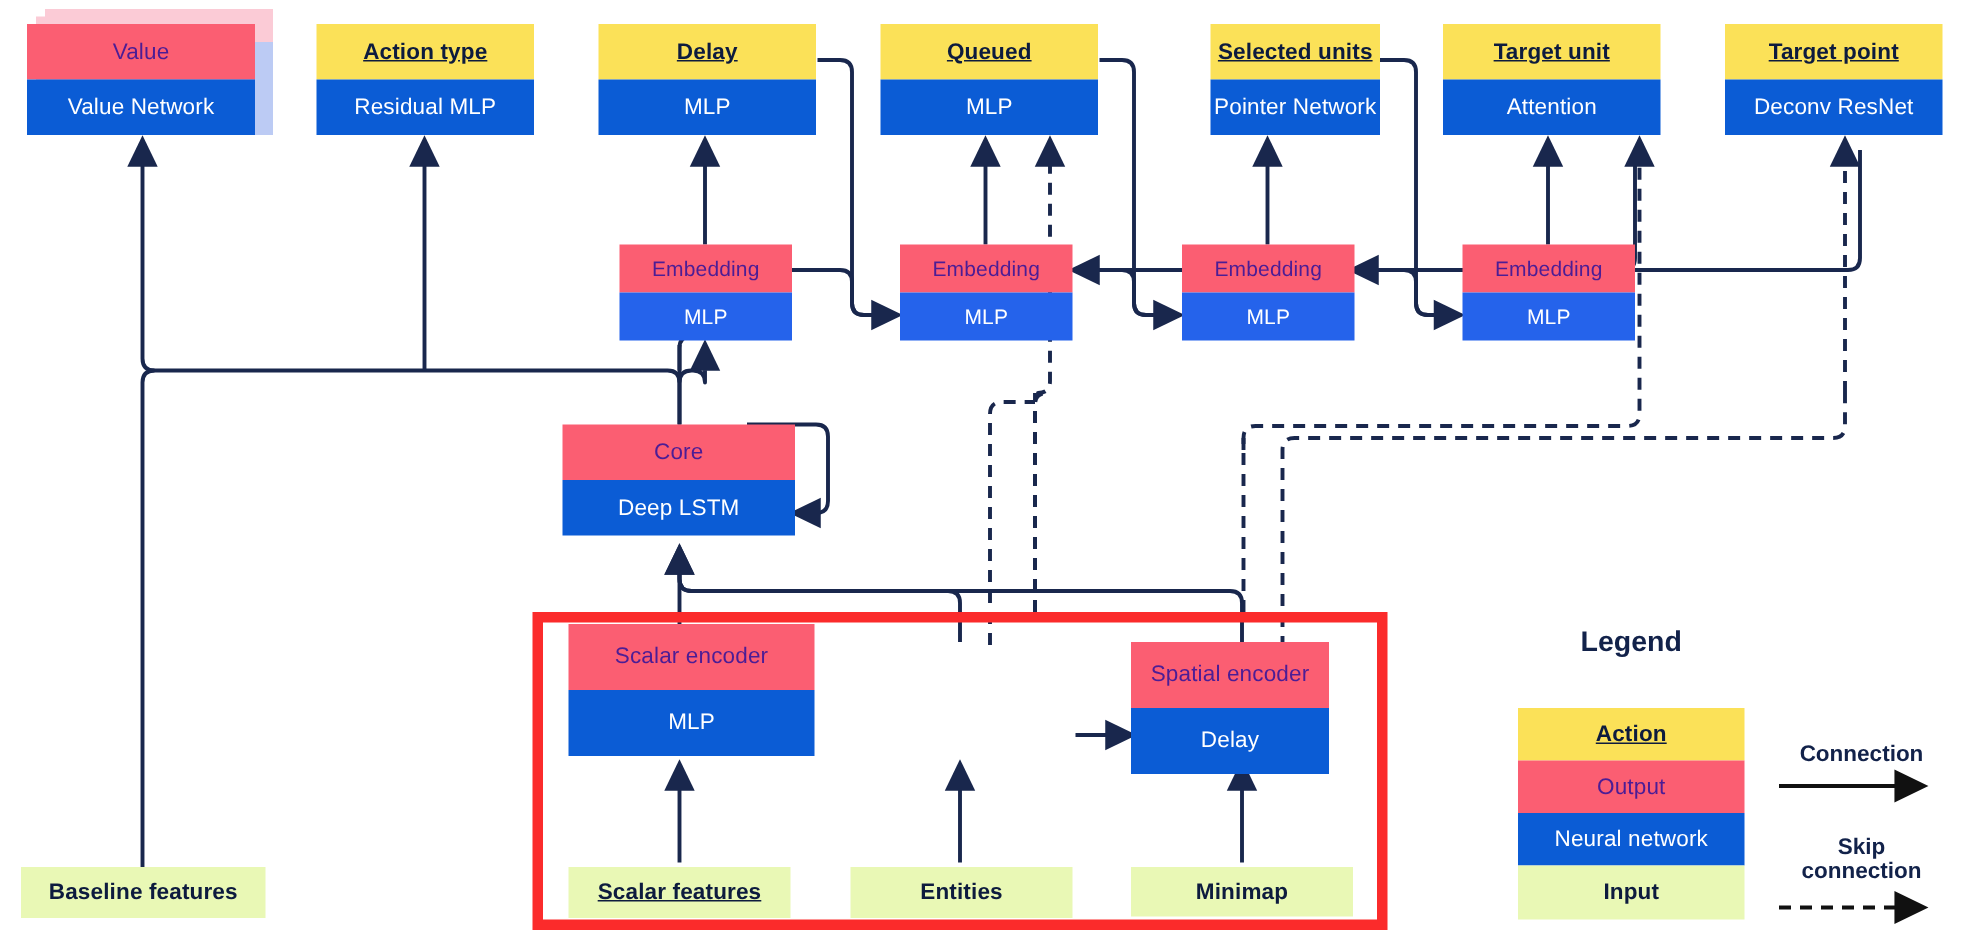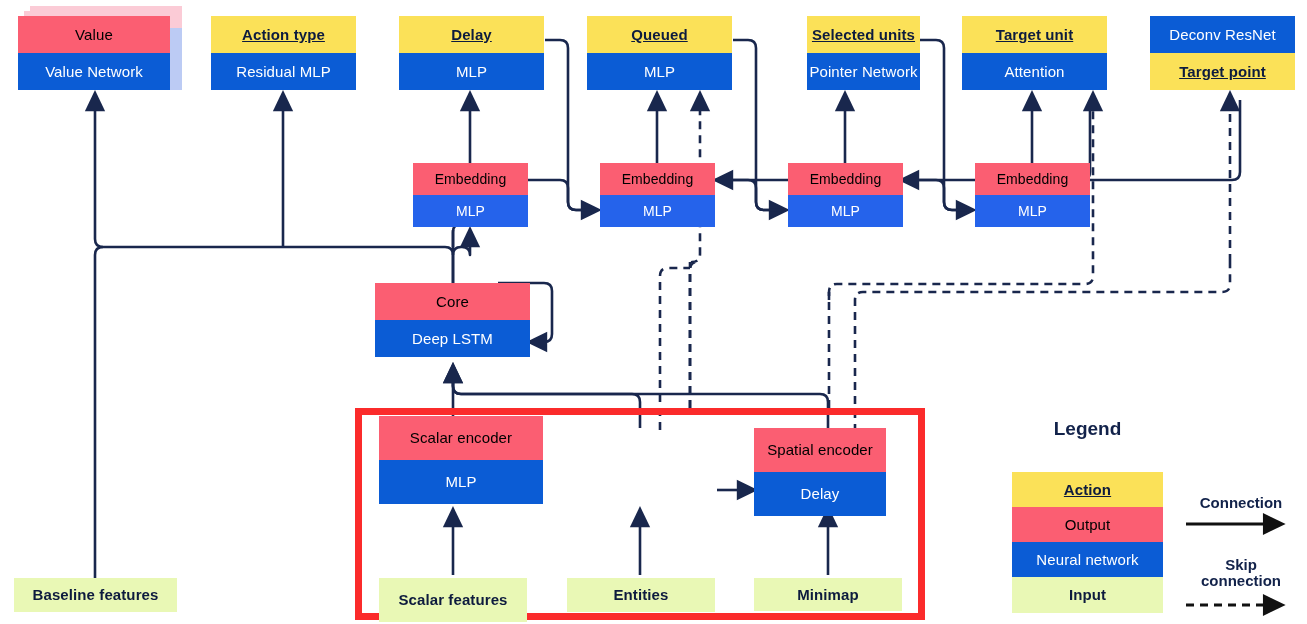--- a/index.html
+++ b/index.html
@@ -4,21 +4,21 @@
 <style>
   html,body{margin:0;padding:0;background:#ffffff;}
   body{font-family:"Liberation Sans","DejaVu Sans",sans-serif;}
   #canvas{position:relative;width:1307px;height:624px;background:#fff;overflow:hidden;}
   svg.wires{position:absolute;left:0;top:0;width:1307px;height:624px;pointer-events:none;}
 
   .node{position:absolute;box-sizing:border-box;}
   .band{box-sizing:border-box;display:flex;align-items:center;justify-content:center;
         text-align:center;line-height:1.05;white-space:nowrap;letter-spacing:.1px;}
   .band.action{background:#FBE158;color:#0d1b3e;font-weight:700;font-size:15px;text-decoration:underline;}
-  .band.output{background:#FB5E72;color:#000000;font-weight:500;font-size:15px;}
+  .band.output{background:#FB5E72;color:#4c1d95;font-weight:500;font-size:15px;}
   .band.nn    {background:#0B5CD5;color:#ffffff;font-weight:500;font-size:15px;}
   .band.nn2   {background:#2563EB;color:#ffffff;font-weight:500;font-size:15px;}
   .band.input {background:#E9F8B5;color:#0d1b3e;font-weight:700;font-size:15px;}
   .band.small {font-size:14px;}
 
   .shadow{position:absolute;}
   .sh-pink{background:#FBCBD6;}
   .sh-blue{background:#BCCBF4;}
 
   .redbox{position:absolute;border:7px solid #FB2B2B;box-sizing:border-box;background:transparent;}
@@ -125,22 +125,22 @@
     <div class="band action" style="height:37px;">Selected units</div>
     <div class="band nn" style="height:37px;">Pointer Network</div>
   </div>
 
   <div class="node" style="left:962px; top:16px; width:145px;">
     <div class="band action" style="height:37px;">Target unit</div>
     <div class="band nn" style="height:37px;">Attention</div>
   </div>
 
   <div class="node" style="left:1150px; top:16px; width:145px;">
+    <div class="band action" style="height:37px;">Target point</div>
     <div class="band nn" style="height:37px;">Deconv ResNet</div>
-    <div class="band action" style="height:37px;">Target point</div>
   </div>
 
   <div class="node" style="left:413px; top:163px; width:115px;">
     <div class="band output small" style="height:32px;">Embedding</div>
     <div class="band nn2 small" style="height:32px;">MLP</div>
   </div>
   <div class="node" style="left:600px; top:163px; width:115px;">
     <div class="band output small" style="height:32px;">Embedding</div>
     <div class="band nn2 small" style="height:32px;">MLP</div>
   </div>
@@ -166,21 +166,21 @@
   </div>
   <div class="node" style="left:754px; top:428px; width:132px;">
     <div class="band output" style="height:44px;">Spatial encoder</div>
     <div class="band nn" style="height:44px;">Delay</div>
   </div>
 
   <div class="node" style="left:14px;  top:578px; width:163px;">
     <div class="band input" style="height:34px;">Baseline features</div>
   </div>
   <div class="node" style="left:379px; top:578px; width:148px;">
-    <div class="band input" style="height:44px;">Scalar features</div>
+    <div class="band input" style="height:34px;text-decoration:underline;">Scalar features</div>
   </div>
   <div class="node" style="left:567px; top:578px; width:148px;">
     <div class="band input" style="height:34px;">Entities</div>
   </div>
   <div class="node" style="left:754px; top:578px; width:148px;">
     <div class="band input" style="height:33px;">Minimap</div>
   </div>
 
   <svg class="wires" viewBox="0 0 1307 624">
     <g fill="none" stroke="#19274d" stroke-width="2.6" stroke-linejoin="round">

